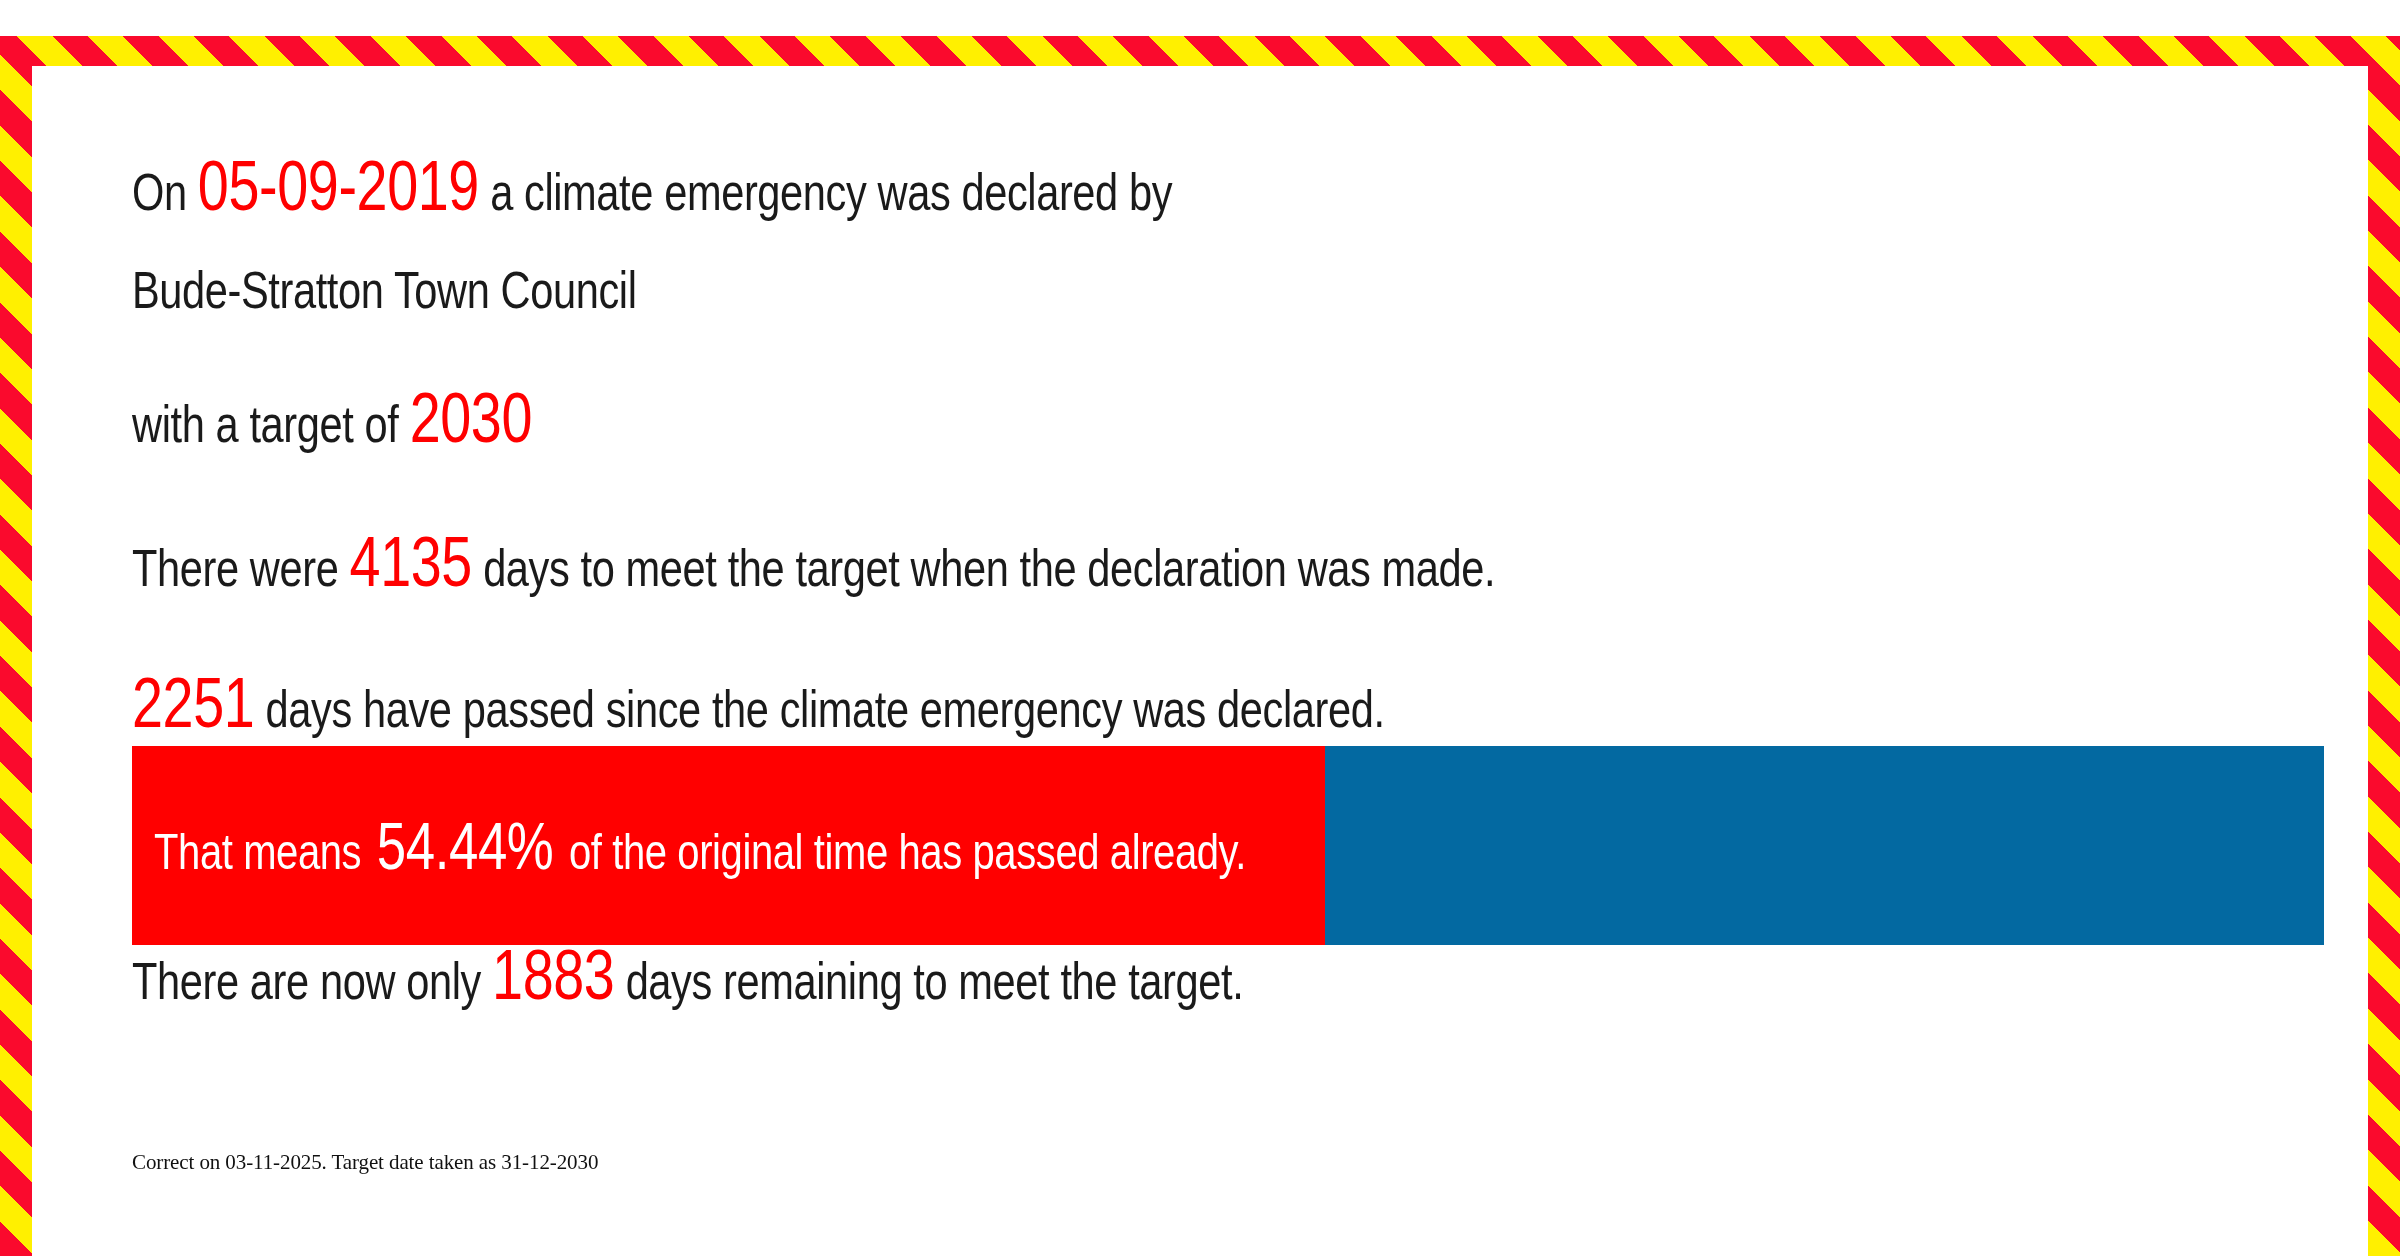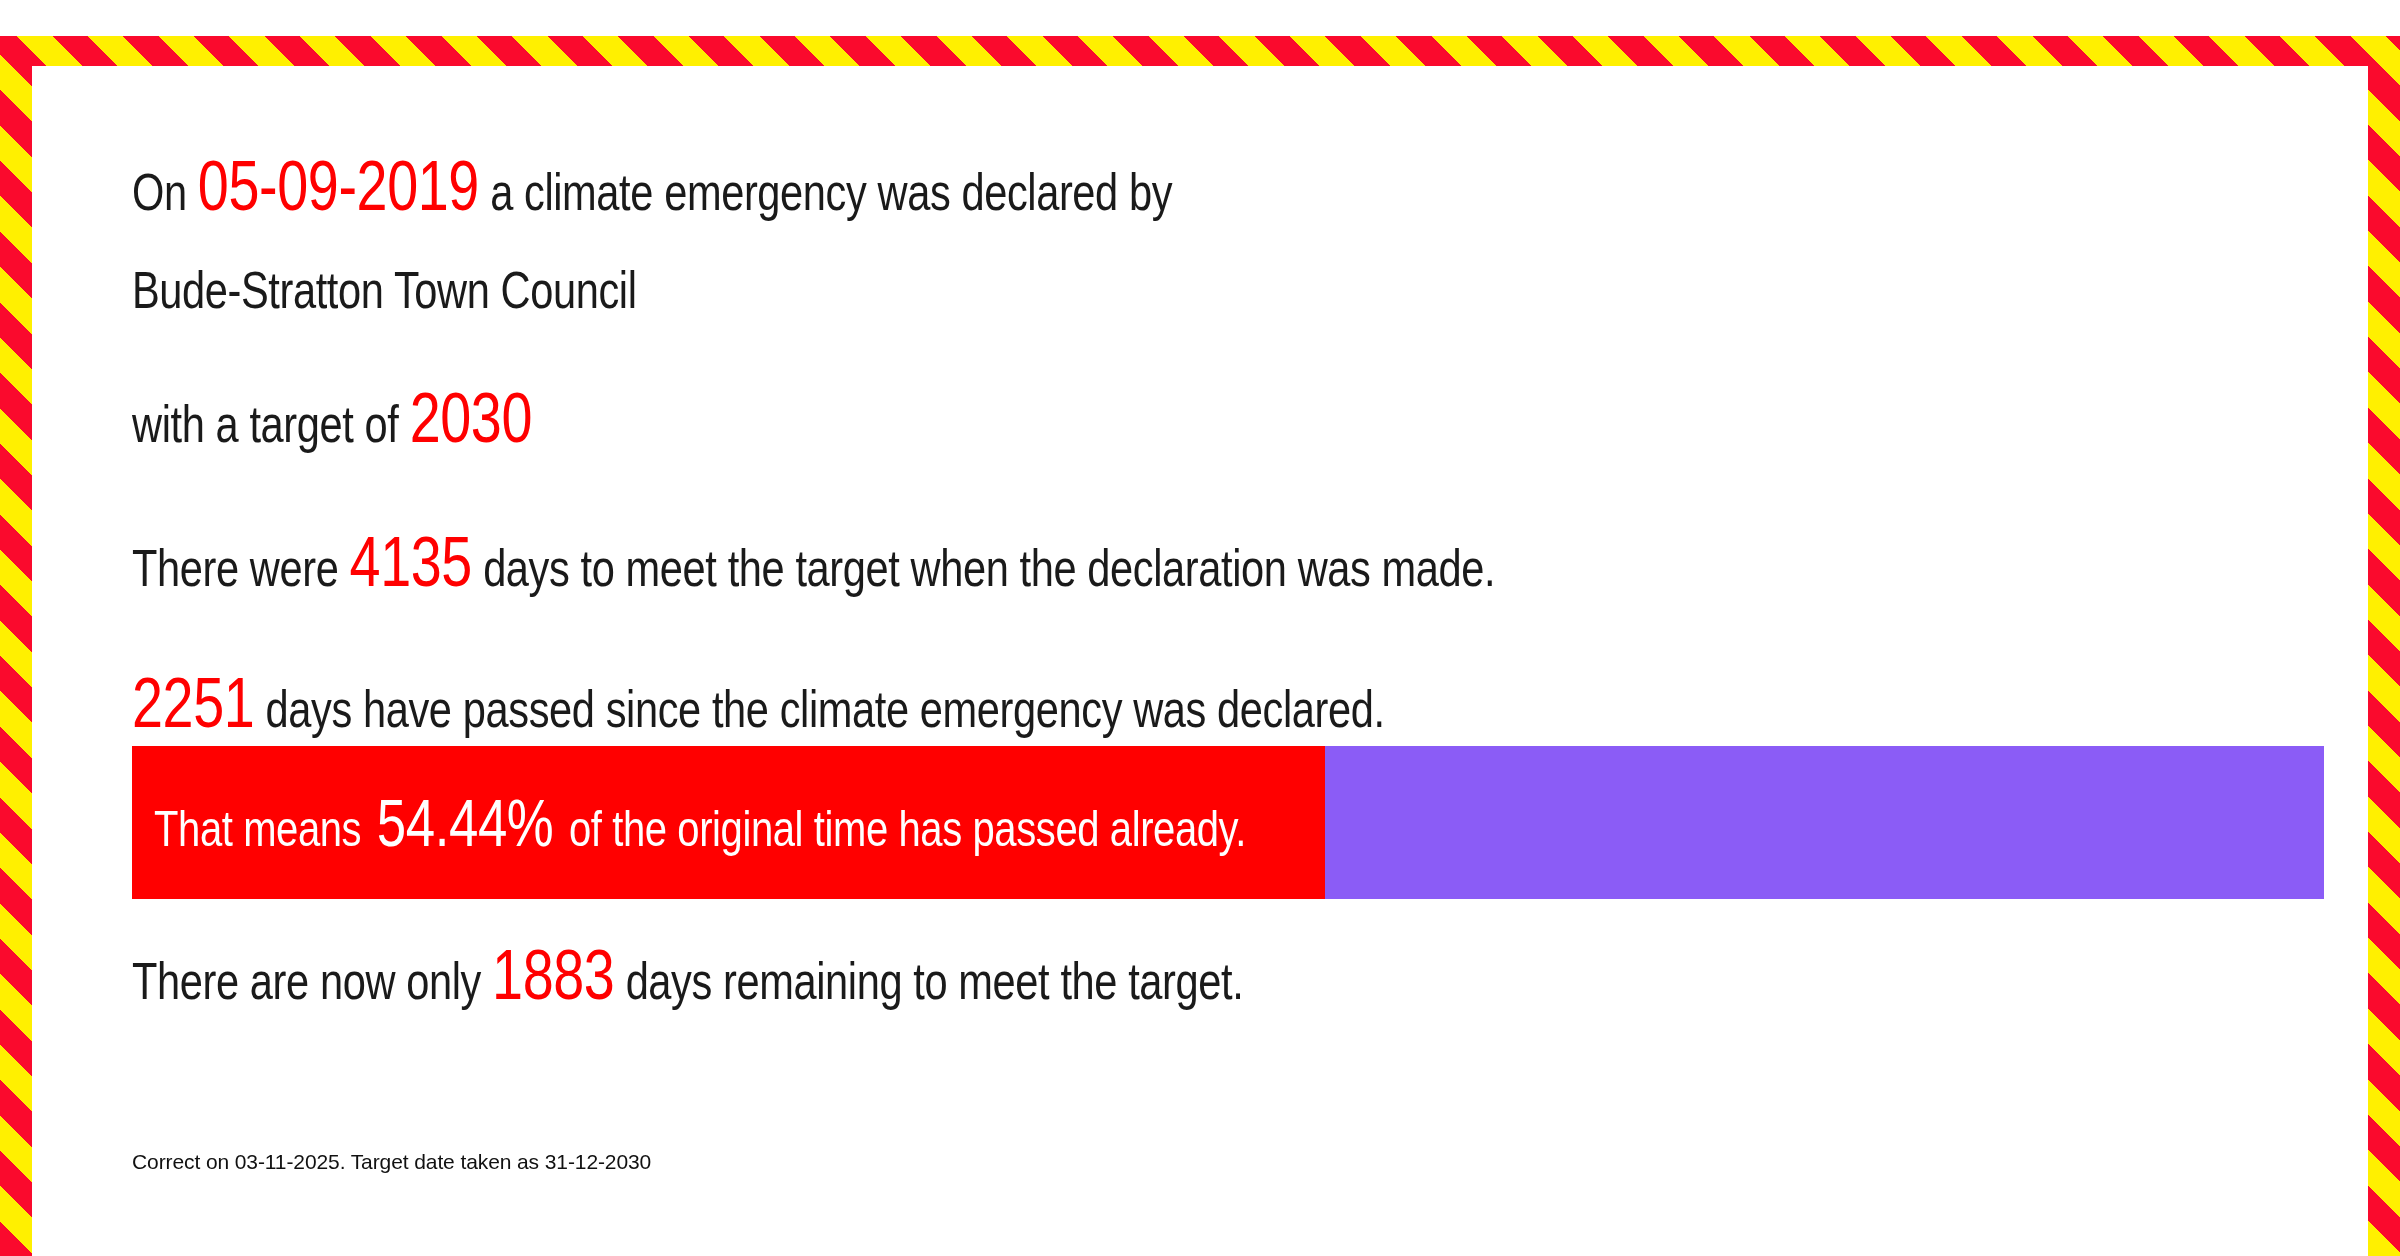--- a/index.html
+++ b/index.html
@@ -94,22 +94,22 @@
     font-size: 52px;
     text-decoration: underline;
   }
 
   
   #progress-bar {
     position: absolute;
     left: 32px;
     top: 680px;
     width: 2192px;
-    height: 153px;
-    background: #8b5cf6;
+    height: 199px;
+    background: #0369a1;
     overflow: hidden;
   }
   #progress-fill {
     position: absolute;
     left: 0;
     top: 0;
     height: 100%;
     background: #FF0000;
   }
   #progress-label {
@@ -141,21 +141,21 @@
   #footnote {
     position: absolute;
     left: 32px;
     top: 1080px;
     font-family: "Liberation Sans Narrow", "Liberation Sans", "DejaVu Sans", sans-serif;
     font-size: 21px;
     line-height: 1.55;
     color: #111111;
     white-space: nowrap;
   }
-  #footnote div { letter-spacing: -0.1px; }
+  #footnote div { letter-spacing: -0.1px; font-family: Liberation Serif, serif; }
 </style>
 </head>
 <body>
 
 <div id="poster">
   <div id="card">
     <div class="content">
 
       <div class="line" id="line-declared"><span class="narrow"><span>On</span> <span class="red big">05-09-2019</span> <span>a climate emergency was declared by</span></span></div>
 

